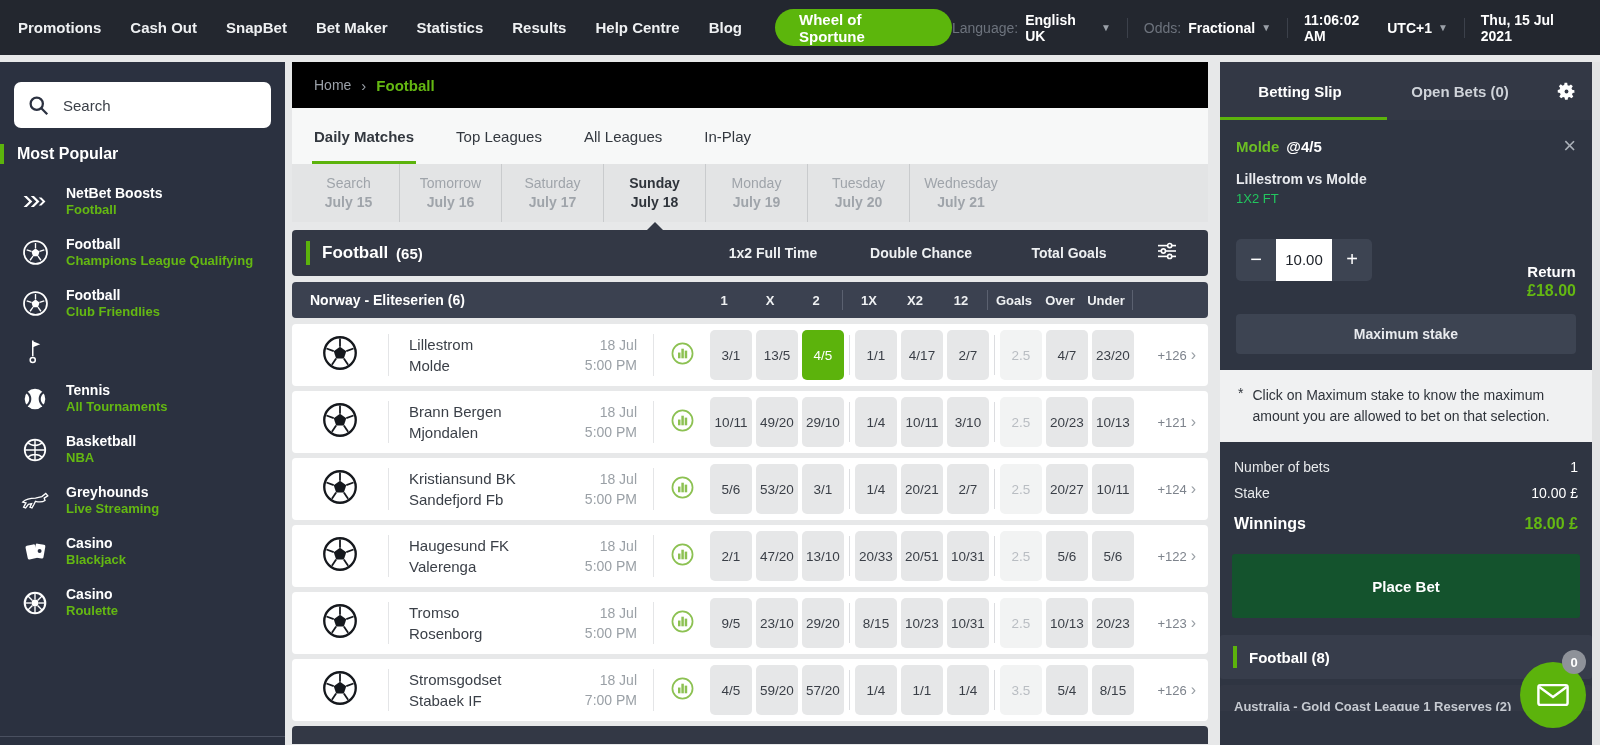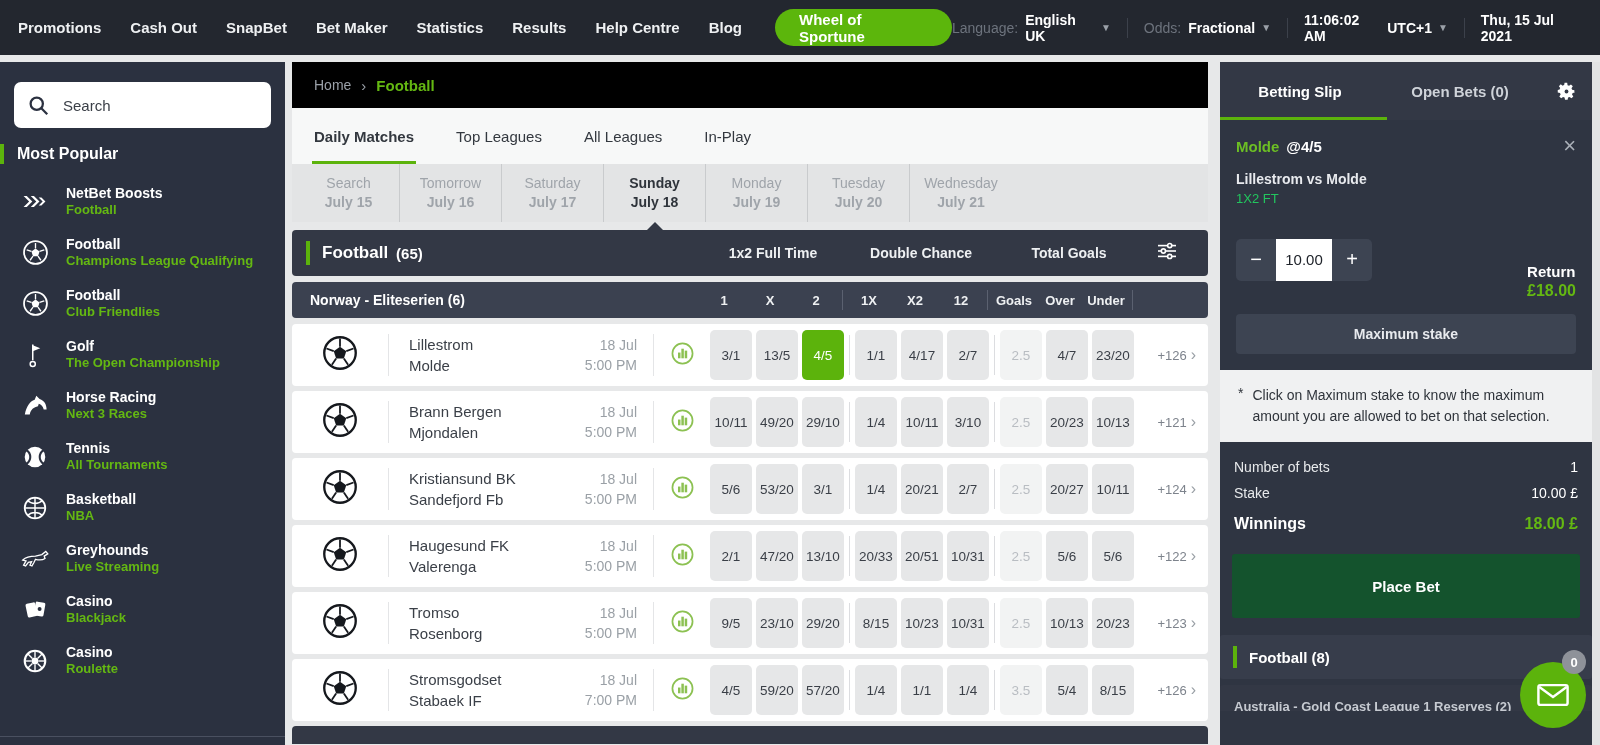--- a/index.html
+++ b/index.html
@@ -106,21 +106,21 @@
   #bs-at{color:#fff;font-size:15px;font-weight:700;margin-left:7px;}
   #bs-close{margin-left:auto;color:#aab0b8;font-size:22px;line-height:20px;cursor:pointer;}
   #bs-match{color:#e8eaee;font-size:14px;font-weight:700;margin-top:15px;}
   #bs-market{color:#22c55e;font-size:13px;margin-top:4px;}
   #stake-row{display:flex;align-items:center;margin-top:13px;}
   .step-btn{width:40px;height:42px;background:#3d4452;color:#fff;font-size:20px;display:flex;
             align-items:center;justify-content:center;cursor:pointer;}
   .step-btn.minus{border-radius:5px 0 0 5px;}
   .step-btn.plus{border-radius:0 5px 5px 0;}
   #stake-input{width:56px;height:42px;border:none;outline:none;text-align:center;font-size:15px;color:#20242b;}
-  #return-block{margin-left:auto;text-align:left;margin-top:44px;}
+  #return-block{margin-left:auto;text-align:center;margin-top:44px;}
   #return-label{color:#fff;font-size:15px;font-weight:700;}
   #return-value{color:#64b812;font-size:16px;font-weight:700;margin-top:2px;}
   #max-stake{margin:14px 0 16px 0;height:40px;background:#3d4452;border-radius:4px;display:flex;
              align-items:center;justify-content:center;color:#e8eaee;font-size:14px;font-weight:700;cursor:pointer;}
   #bs-note{background:#f0f1f2;padding:15px 18px;display:flex;}
   #note-star{color:#2f343b;font-size:14px;margin-right:9px;}
   #note-text{color:#2f343b;font-size:14px;line-height:21px;}
   #bs-summary{padding:12px 14px 6px 14px;}
   .sum-row{display:flex;align-items:center;height:26px;}
   .sum-label{color:#e8eaec;font-size:14px;}
@@ -246,35 +246,20 @@
           </div>
         </div>
         <div class="sb-item">
           <span class="sb-icon">
             <svg viewBox="0 0 24 32" width="18" height="26">
               <line x1="9" y1="2" x2="9" y2="23" stroke="#fff" stroke-width="2"></line>
               <path d="M9 3 L19 7 L9 11 Z" fill="#fff"></path>
               <circle cx="9" cy="28" r="3.4" fill="none" stroke="#fff" stroke-width="2"></circle>
             </svg>
           </span>
-          <div>
-            <div class="sb-title">Golf</div>
-            <div class="sb-sub">The Open Championship</div>
-          </div>
-        </div>
-        <div class="sb-item">
-          <span class="sb-icon">
-            <svg viewBox="0 0 32 28" width="27" height="23">
-              <path d="M3 25 C5 15 9 9 15 7 L17 2 L21 6 C27 8 29.5 13 29.5 19 L26 19 C25 15 23 13 20 12 L19 15 C14 16 10 19 9 25 Z" fill="#fff"></path>
-            </svg>
-          </span>
-          <div>
-            <div class="sb-title">Horse Racing</div>
-            <div class="sb-sub">Next 3 Races</div>
-          </div>
         </div>
         <div class="sb-item">
           <span class="sb-icon">
             <svg viewBox="0 0 28 28" width="24" height="24">
               <circle cx="14" cy="14" r="12" fill="#fff"></circle>
               <path d="M4 6 C10 10 10 18 4 22 M24 6 C18 10 18 18 24 22" stroke="#2b3140" stroke-width="2.4" fill="none"></path>
             </svg>
           </span>
           <div>
             <div class="sb-title">Tennis</div>

